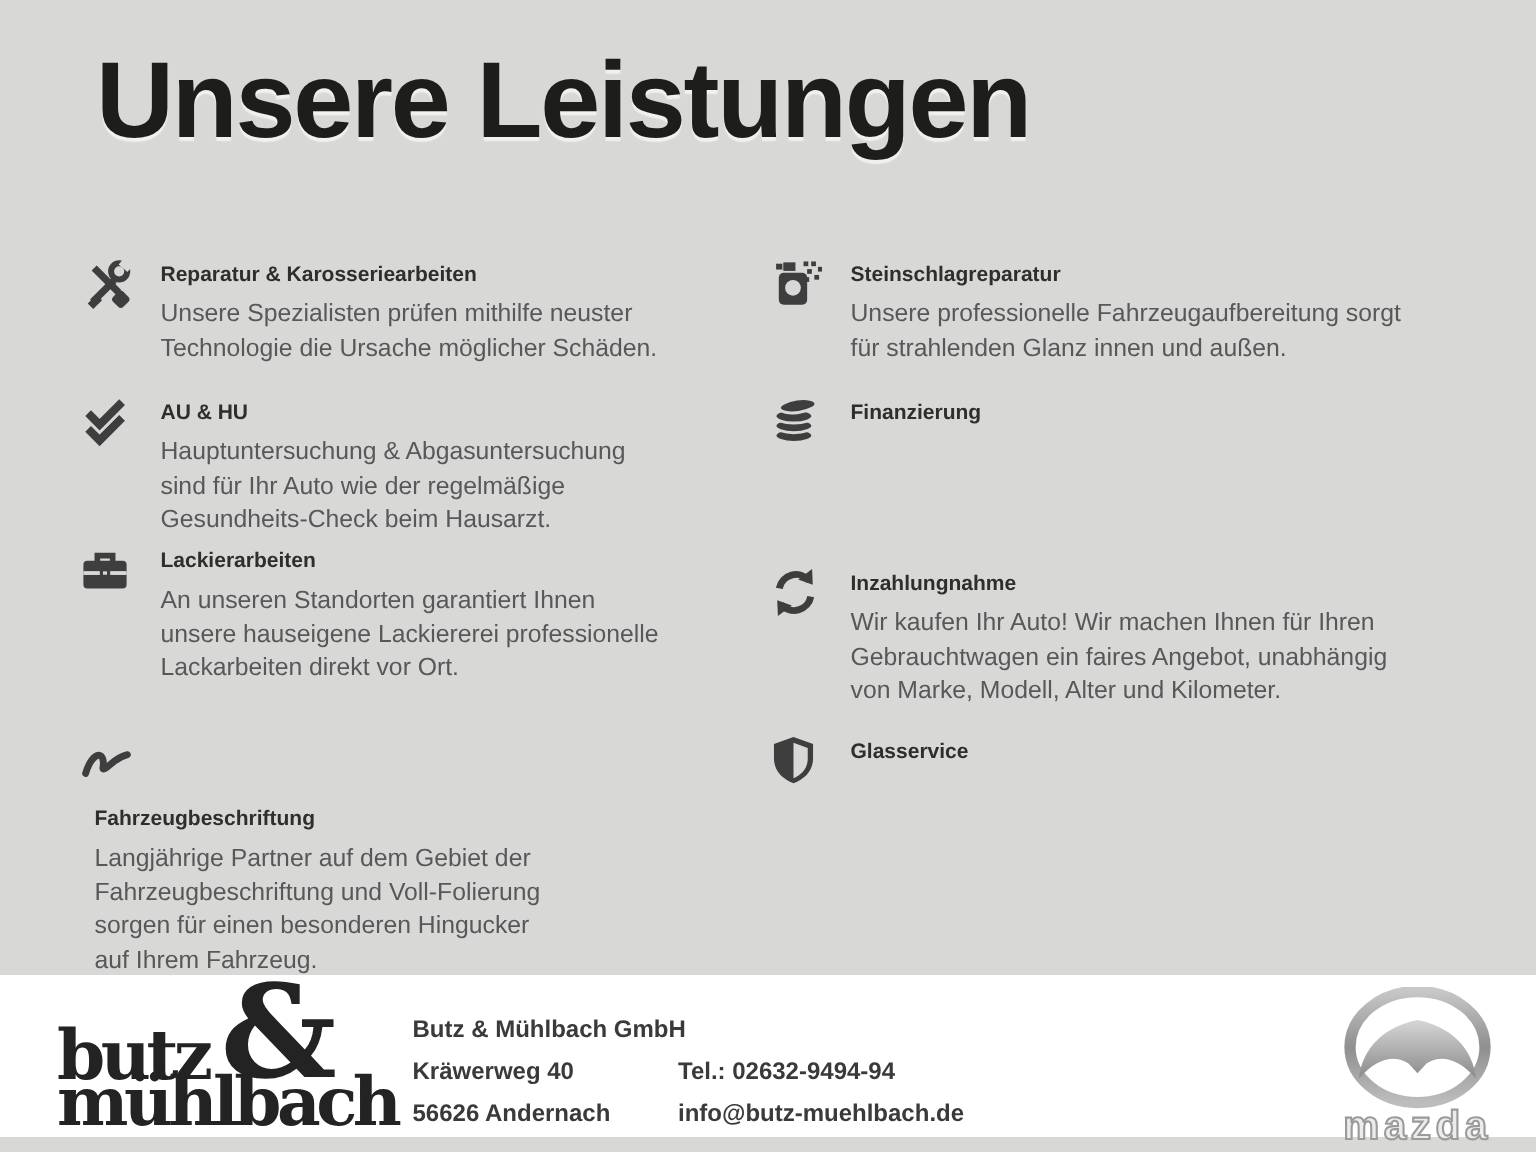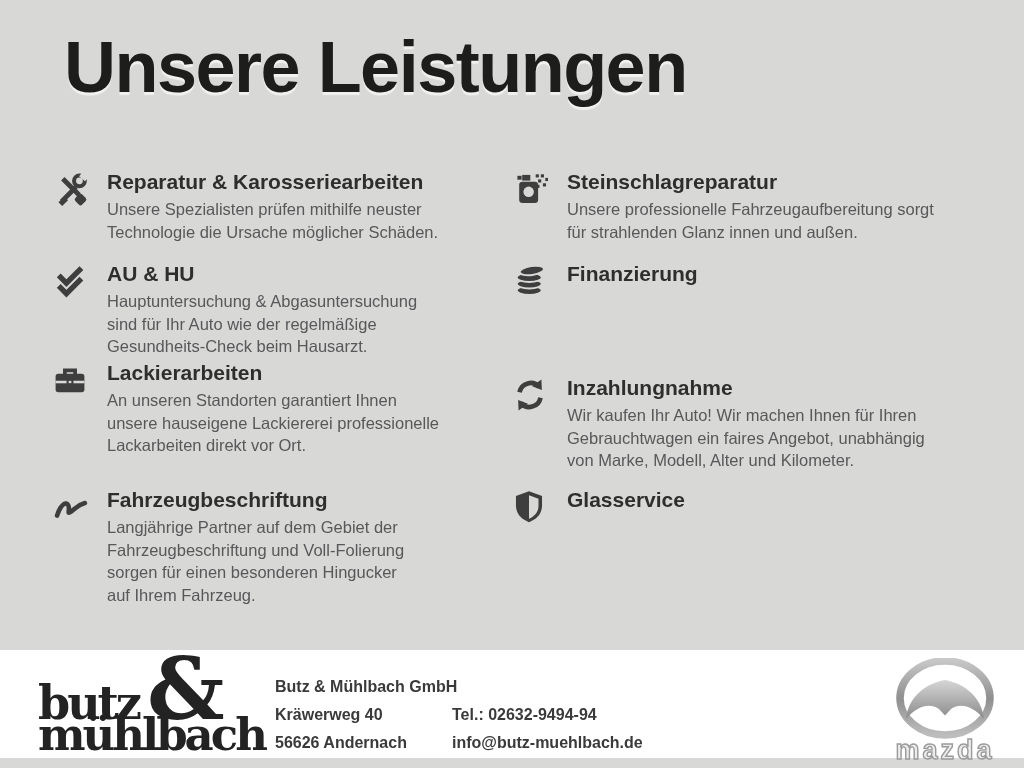--- a/index.html
+++ b/index.html
@@ -11,27 +11,27 @@
     position:absolute;left:64px;top:26px;margin:0;
     font-size:72px;font-weight:700;letter-spacing:-1.5px;color:#1d1d1b;
     text-shadow:0 3px 1px rgba(255,255,255,0.65);
   }
 
   
   .service{position:absolute;display:flex;align-items:flex-start;}
   .service .icon-box{width:44px;flex:0 0 44px;padding-top:1px;}
   .service .icon-box svg{display:block;}
   .service .txt{margin-left:11px;}
-  .service h3{margin:0 0 4px 0;font-size:21px;font-weight:700;color:#2e2e2c;line-height:24px;}
+  .service h3{margin:0 0 4px 0;font-size:14px;font-weight:700;color:#2e2e2c;line-height:24px;}
   .service p{margin:0;font-size:16.5px;line-height:22.5px;color:#58585a;white-space:pre-line;width:430px;}
 
   .pos-l1{left:52px;top:170px;}  .pos-r1{left:512px;top:170px;}
   .pos-l2{left:52px;top:262px;}  .pos-r2{left:512px;top:262px;text-align:right;}
   .pos-l3{left:52px;top:361px;}  .pos-r3{left:512px;top:376px;}
-  .pos-l4{left:52px;top:488px;}  .pos-r4{left:512px;top:488px;}
+  .pos-l4{left:52px;top:488px;flex-direction:column;}  .pos-r4{left:512px;top:488px;}
 
   
   .footer{position:absolute;left:0;top:650px;width:1024px;height:108px;background:#ffffff;}
   .logo{position:absolute;color:#232323;font-family:"DejaVu Serif","Liberation Serif",serif;font-weight:700;line-height:1;}
   .logo-butz{left:38px;top:30px;font-size:46px;letter-spacing:-3px;}
   .logo-amp{left:147px;top:-4px;font-size:86px;letter-spacing:0;}
   .logo-muehlbach{left:38px;top:62px;font-size:45px;letter-spacing:-3px;}
   .f-line{position:absolute;font-size:16px;font-weight:700;color:#3a3a3a;}
   .f-company{left:275px;top:28px;}
   .f-street{left:275px;top:56px;}

